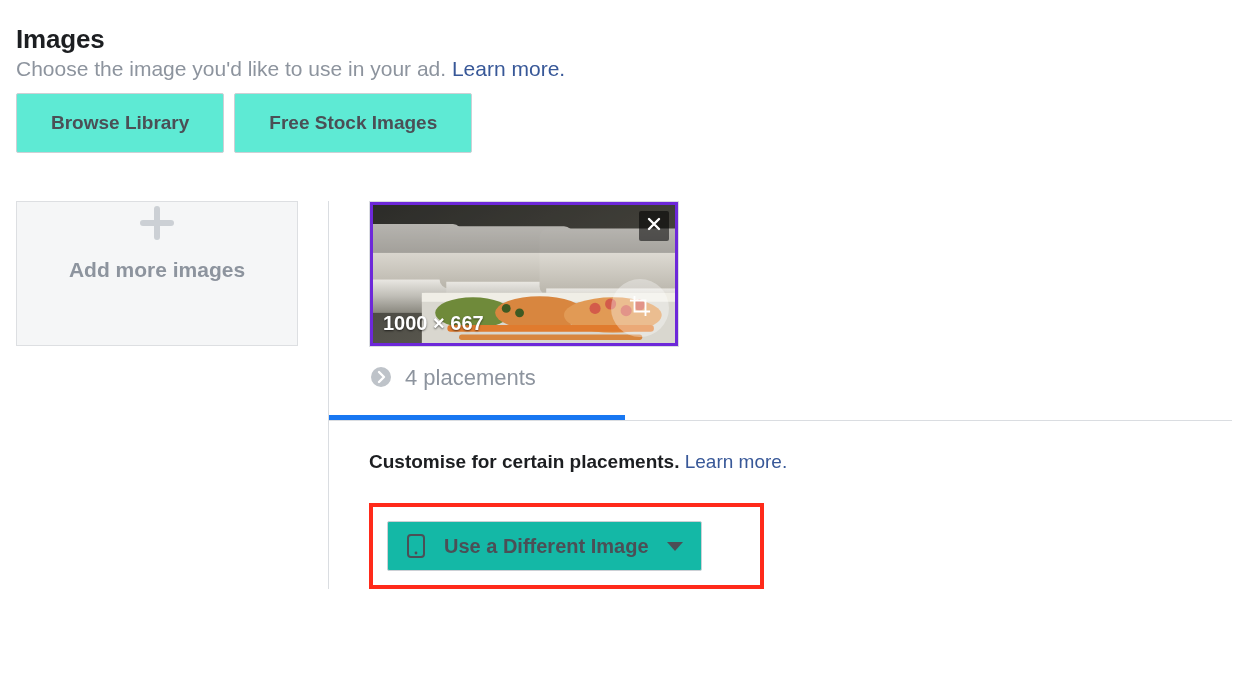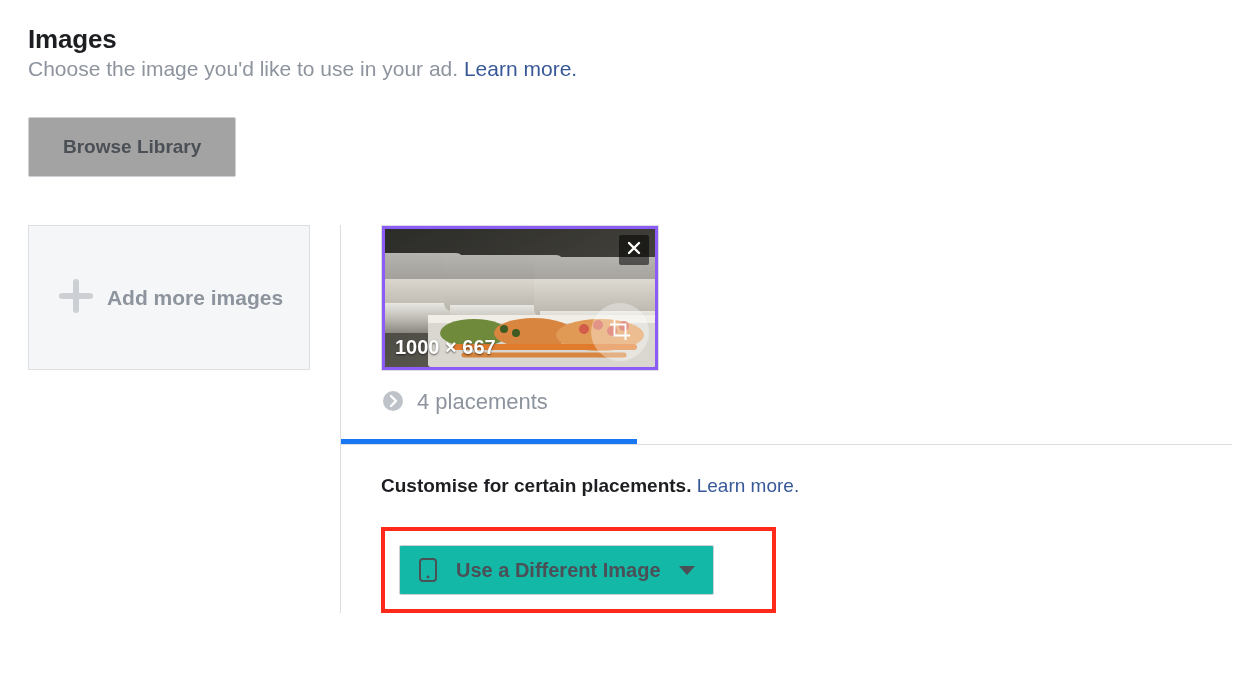--- a/index.html
+++ b/index.html
@@ -4,65 +4,65 @@
 <style>
   html,body{margin:0;padding:0;}
   body{
     font-family:-apple-system,BlinkMacSystemFont,"Segoe UI",Helvetica,Arial,sans-serif;
     color:#1c1e21;
     background:#fff;
     width:1260px;
     height:700px;
     -webkit-font-smoothing:antialiased;
   }
-  .wrap{padding:24px 28px 0 28px;}
+  .wrap{padding:24px 28px 0 16px;}
   h2{
     margin:0 0 2px 0;
     font-size:26px;
     font-weight:700;
     letter-spacing:-0.2px;
   }
   .subline{
     font-size:21px;
     color:#8d949e;
-    margin-bottom:36px;
+    margin-bottom:12px;
   }
   .subline a{color:#385898;text-decoration:none;}
   .btn-row{display:flex;gap:10px;margin-bottom:48px;}
   .btn{
-    background:#a3a3a3;
+    background:#5eead4;
     border:1px solid #ccd0d5;
     color:#4b4f56;
     font-weight:700;
     font-size:19px;
     padding:18px 34px;
     border-radius:2px;
     cursor:pointer;
   }
   .cols{display:flex;align-items:flex-start;}
   .add-tile{
     width:280px;height:143px;
     background:#f5f6f7;
     border:1px solid #dddfe2;
-    display:flex;flex-direction:row;align-items:center;justify-content:center;
+    display:flex;flex-direction:column;align-items:center;
     gap:10px;cursor:pointer;
   }
   .add-tile .plus{color:#ccd0d5;}
   .add-tile-label{font-size:21px;color:#8d949e;font-weight:600;}
   .right{
     flex:1;
     margin-left:30px;
     border-left:1px solid #dadde1;
     padding-left:40px;
     position:relative;
   }
   .thumb-frame{
-    width:278px;height:146px;
+    width:310px;height:146px;
     border:1px solid #dadde1;
-    background:#8b5cf6;
+    background:#6d28d9;
     padding:3px;
     box-sizing:border-box;
     position:relative;
   }
   .thumb{
     width:100%;height:100%;
     position:relative;
     overflow:hidden;
   }
   .thumb svg.food{position:absolute;inset:0;width:100%;height:100%;display:block;}
@@ -114,20 +114,21 @@
 <body>
 
 <div class="wrap">
   <h2>Images</h2>
   <div class="subline">
     <span>Choose the image you'd like to use in your ad. </span><a href="#">Learn more.</a>
   </div>
 
   <div class="btn-row">
     <button class="btn">Browse Library</button>
+    <button class="btn">Free Stock Images</button>
   </div>
 
   <div class="cols">
     <div class="add-tile">
       <span class="plus">
         <svg width="42" height="42" viewBox="0 0 42 42">
             <rect x="18" y="4" width="6" height="34" rx="3" fill="currentColor"></rect>
             <rect x="4" y="18" width="34" height="6" rx="3" fill="currentColor"></rect>
           </svg>
       </span>

